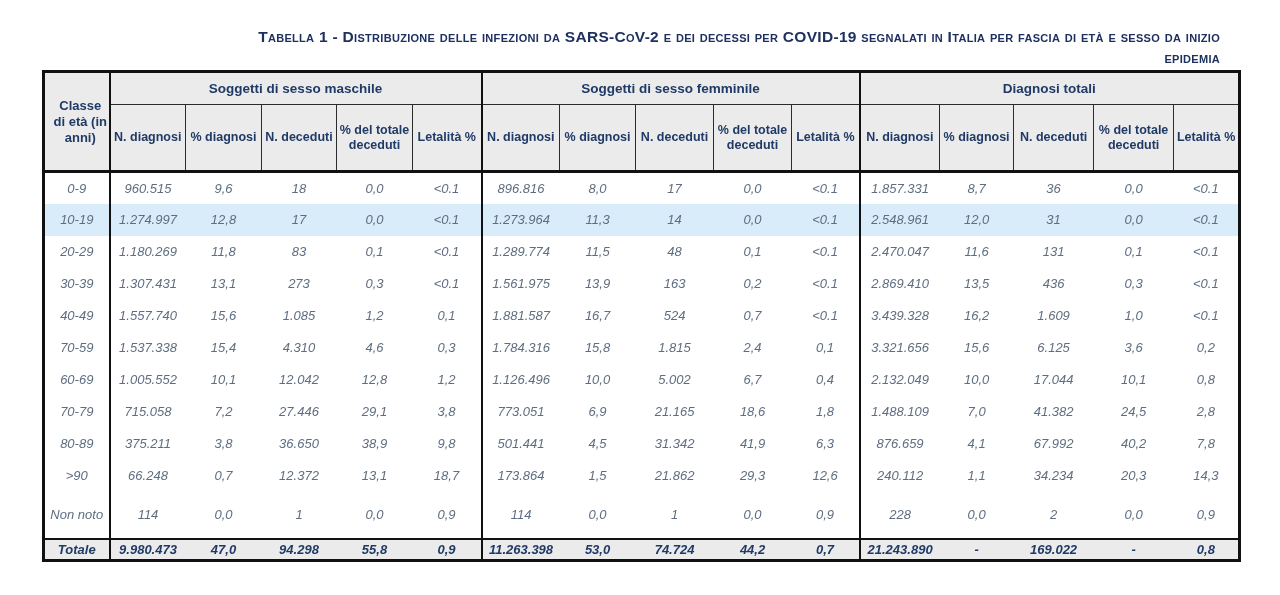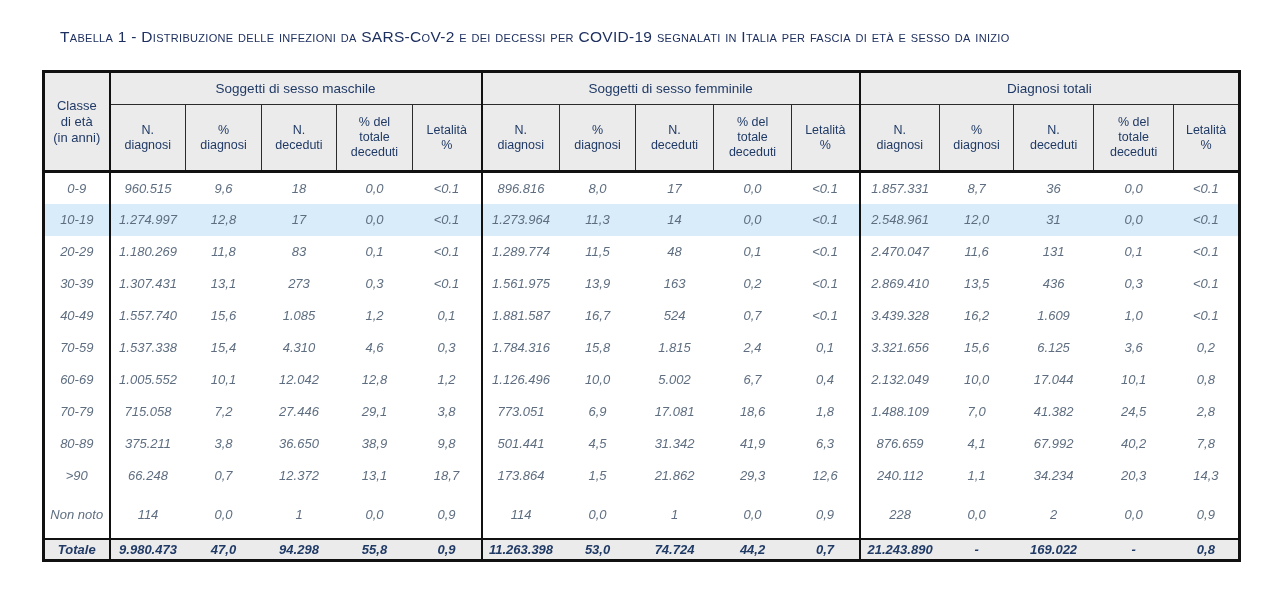--- a/index.html
+++ b/index.html
@@ -12,34 +12,34 @@
     --note-color:#7b8a9b;
   }
   *{box-sizing:border-box;}
   html,body{margin:0;padding:0;}
   body{
     width:1280px;height:595px;position:relative;background:#ffffff;
     font-family:"Liberation Sans", sans-serif;overflow:hidden;
   }
   .title{
     position:absolute;top:26px;left:50%;transform:translateX(-50%);
-    width:1160px;text-align:left;color:var(--title-color);
-    font-weight:normal;font-size:15.5px;line-height:21px;
+    width:1160px;text-align:right;color:var(--title-color);
+    font-weight:bold;font-size:15.5px;line-height:21px;
     font-variant:small-caps;letter-spacing:0.3px;
   }
   .title span{display:block;}
   table{
     position:absolute;left:42px;top:70px;width:1196px;
     border-collapse:collapse;table-layout:fixed;
     border:3px solid var(--border-color);
   }
   th{
     background:var(--header-bg);color:var(--header-text);
-    font-weight:normal;border:1px solid #2b2b2b;
-    text-align:center;vertical-align:middle;padding:2px 8px;
+    font-weight:bold;border:1px solid #2b2b2b;
+    text-align:center;vertical-align:middle;padding:2px 1px;
   }
   th.gtitle{font-size:13.5px;height:33px;}
   th.sub{font-size:12.5px;height:67px;line-height:15px;border-bottom:3px solid var(--border-color);}
   th.corner{
     text-align:center;font-size:13px;line-height:16px;padding-left:8px;
     border-bottom:3px solid var(--border-color);
   }
   .grp{border-left:2.5px solid var(--border-color) !important;}
   tbody td{
     border:none;color:var(--body-text);font-size:13px;
@@ -58,20 +58,21 @@
   .note{
     position:absolute;left:136px;top:575px;
     font-size:12px;color:var(--note-color);margin-top:37px;
   }
 </style>
 </head>
 <body>
 
 <div class="title">
   <span>Tabella 1 - Distribuzione delle infezioni da SARS-CoV-2 e dei decessi per COVID-19 segnalati in Italia per fascia di età e sesso da inizio</span>
+  <span>epidemia</span>
 </div>
 
 <table>
   <colgroup>
     <col style="width:66px">
     <col style="width:76px">
       <col style="width:76px">
       <col style="width:75px">
       <col style="width:76px">
       <col style="width:69px">
@@ -240,21 +241,21 @@
       </tr>
       <tr>
         <td class="age">70-79</td>
         <td class="grp">715.058</td>
         <td>7,2</td>
         <td>27.446</td>
         <td>29,1</td>
         <td>3,8</td>
         <td class="grp">773.051</td>
         <td>6,9</td>
-        <td>17.081</td>
+        <td>21.165</td>
         <td>18,6</td>
         <td>1,8</td>
         <td class="grp">1.488.109</td>
         <td>7,0</td>
         <td>41.382</td>
         <td>24,5</td>
         <td>2,8</td>
       </tr>
       <tr>
         <td class="age">80-89</td>

